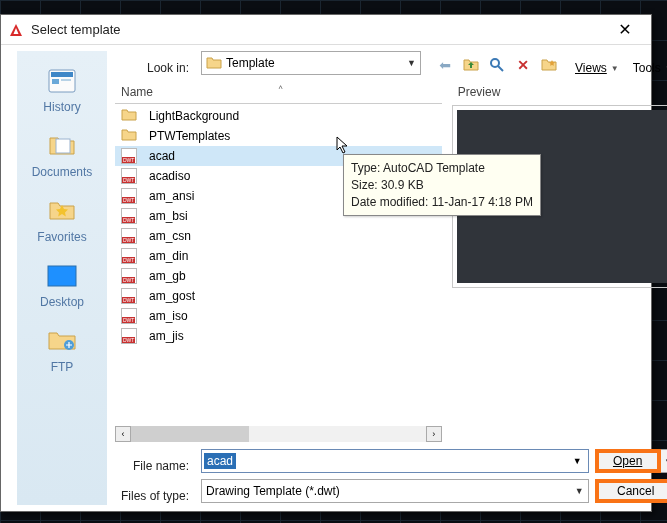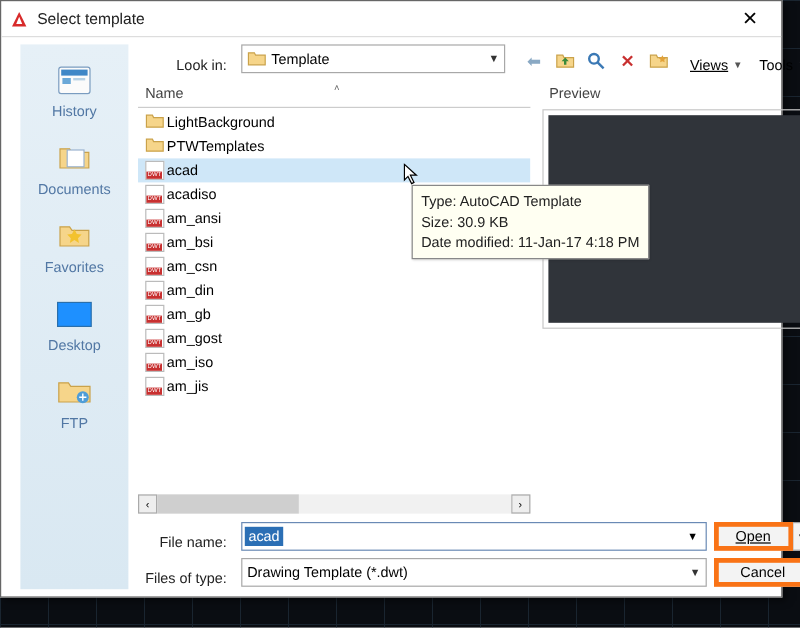--- a/index.html
+++ b/index.html
@@ -1,18 +1,18 @@
 <!DOCTYPE html>
 <html><head>
 <meta charset="utf-8">
 <style>
   * { box-sizing: border-box; font-family: "Segoe UI", Tahoma, sans-serif; font-size: 12px; }
   body { margin: 0; background: #0a0d12; width: 667px; height: 523px; position: relative; overflow: hidden; }
   .grid { position:absolute; inset:0; background-image:linear-gradient(#1a2530 1px,transparent 1px),linear-gradient(90deg,#1a2530 1px,transparent 1px); background-size:40px 40px;}
-  .dialog { position:absolute; top:0; left:0; width:652px; height:498px; background:#fff; border:1px solid #666; box-shadow:3px 3px 6px rgba(0,0,0,.5);}
+  .dialog { position:absolute; top:14px; left:0; width:652px; height:498px; background:#fff; border:1px solid #666; box-shadow:3px 3px 6px rgba(0,0,0,.5);}
   .titlebar { height:30px; display:flex; align-items:center; padding:0 6px; border-bottom:1px solid #ddd;}
   .app-icon { width:18px; height:18px; margin-right:6px; display:flex; align-items:center; justify-content:center;}
   .app-icon svg{width:16px;height:16px}
   .title { flex:1; font-size:13px; color:#222;}
   .close-x { width:40px; text-align:center; font-size:16px; cursor:default;}
   .body { display:flex; height:calc(100% - 30px);}
   .sidebar { width:115px; background:linear-gradient(#e6f0f7,#d9e8f2); padding:8px 0; display:flex; flex-direction:column; align-items:center; gap:4px; margin:6px 0 6px 16px;}
   .place { width:90px; text-align:center; padding:6px 2px; color:#5177a4; font-size:11px; border-radius:3px;}
   .place .ic{width:32px;height:32px;margin:0 auto 3px;display:flex;align-items:center;justify-content:center}
   .main { flex:1; padding:6px 10px 8px 8px; display:flex; flex-direction:column;}
@@ -23,21 +23,21 @@
   .combo .dd{margin-left:auto;font-size:9px;color:#333}
   .tbicons{display:flex;gap:6px;align-items:center;margin-left:8px}
   .tbicons span{width:20px;height:20px;display:flex;align-items:center;justify-content:center;font-size:14px}
   .menu{cursor:default;padding:0 4px;display:flex;align-items:center;gap:4px}
   .menu .ar{font-size:8px;color:#555}
   .content{flex:1;display:flex;gap:10px;min-height:0}
   .listpane{flex:1;display:flex;flex-direction:column;min-height:0}
   .colhead{display:flex;align-items:flex-start;color:#444;padding:4px 6px;border-bottom:1px solid #ccc;position:relative}
   .colhead .sorter{position:absolute;left:50%;top:2px;font-size:8px;color:#666}
   .filelist{flex:1;overflow:hidden;margin-top:2px}
-  .item{display:flex;align-items:center;gap:2px;padding:3px 6px;height:20px}
+  .item{display:flex;align-items:center;gap:12px;padding:3px 6px;height:20px}
   .item.sel{background:#cfe7f8}
   .folder-ic,.dwt-ic{width:16px;height:16px;flex:0 0 16px}
   .dwt-ic{position:relative;border:1px solid #bbb;background:#fff}
   .dwt-ic::after{content:"DWT";position:absolute;bottom:0;left:0;font-size:5px;background:#c83030;color:#fff;line-height:6px;padding:0 1px}
   .scrollbar{height:18px;display:flex;align-items:center;margin-top:4px}
   .scrollbar .arr{width:16px;height:16px;border:1px solid #aaa;background:#eee;text-align:center;font-size:9px;line-height:14px}
   .scrollbar .track{flex:1;background:#f1f1f1;height:16px;position:relative}
   .scrollbar .thumb{position:absolute;left:0;top:0;height:100%;width:40%;background:#cfcfcf}
   .preview{width:225px}
   .prev-lbl{color:#444;padding:4px 6px}

